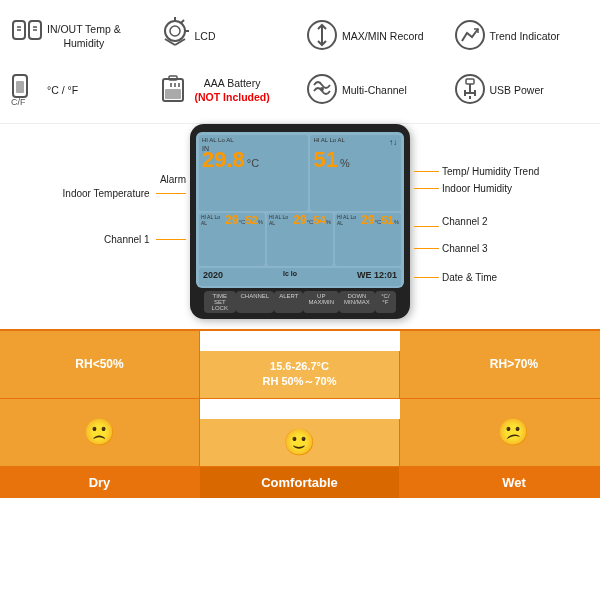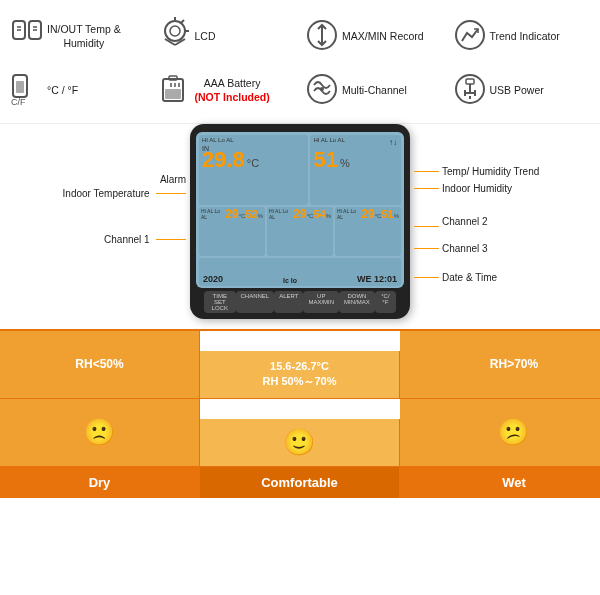--- a/index.html
+++ b/index.html
@@ -151,27 +151,27 @@
     .lcd-ch-hum {
       font-size: 11px;
       font-weight: bold;
       color: #f90;
     }
     .lcd-date-row {
       background: #7aa8be;
       border-radius: 3px;
       padding: 2px 4px;
       display: flex;
-      align-items: flex-end;
+      align-items: flex-start;
       justify-content: space-between;
       font-size: 9px;
       font-weight: bold;
       color: #222;
       flex-shrink: 0;
-      height: 28px;
+      height: 18px;
     }
     .device-buttons {
       display: flex;
       justify-content: space-around;
       padding: 0 8px;
     }
     .dev-btn {
       background: #444;
       border-radius: 4px;
       padding: 2px 5px;

